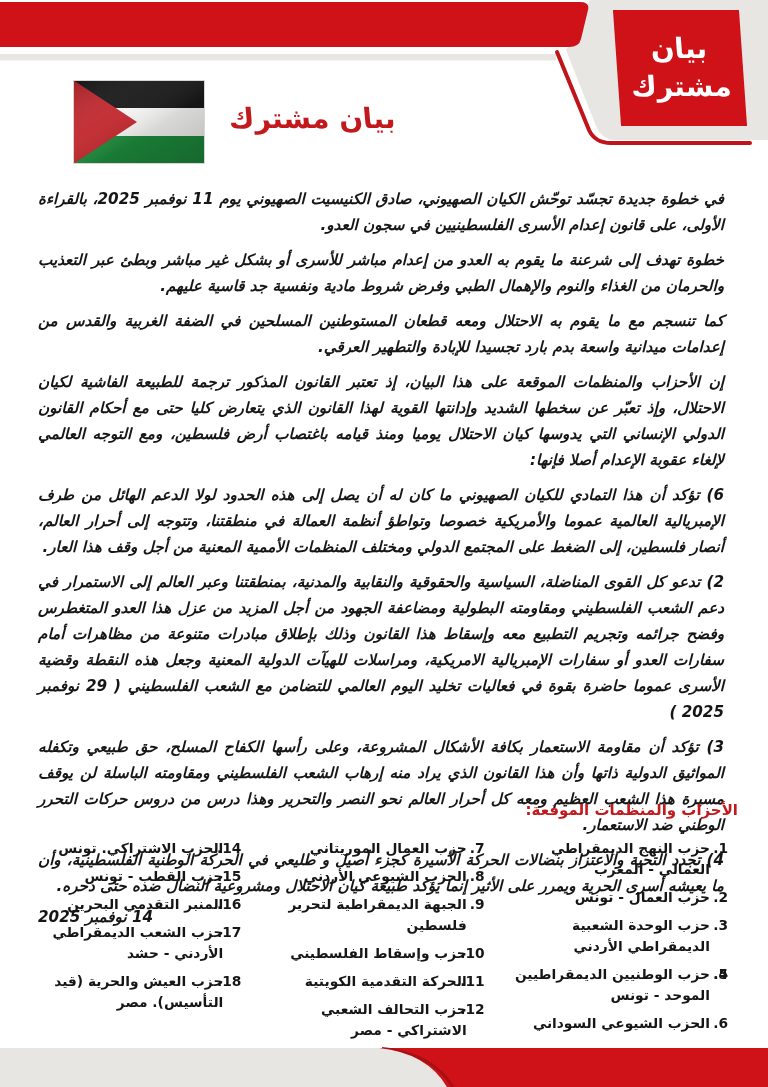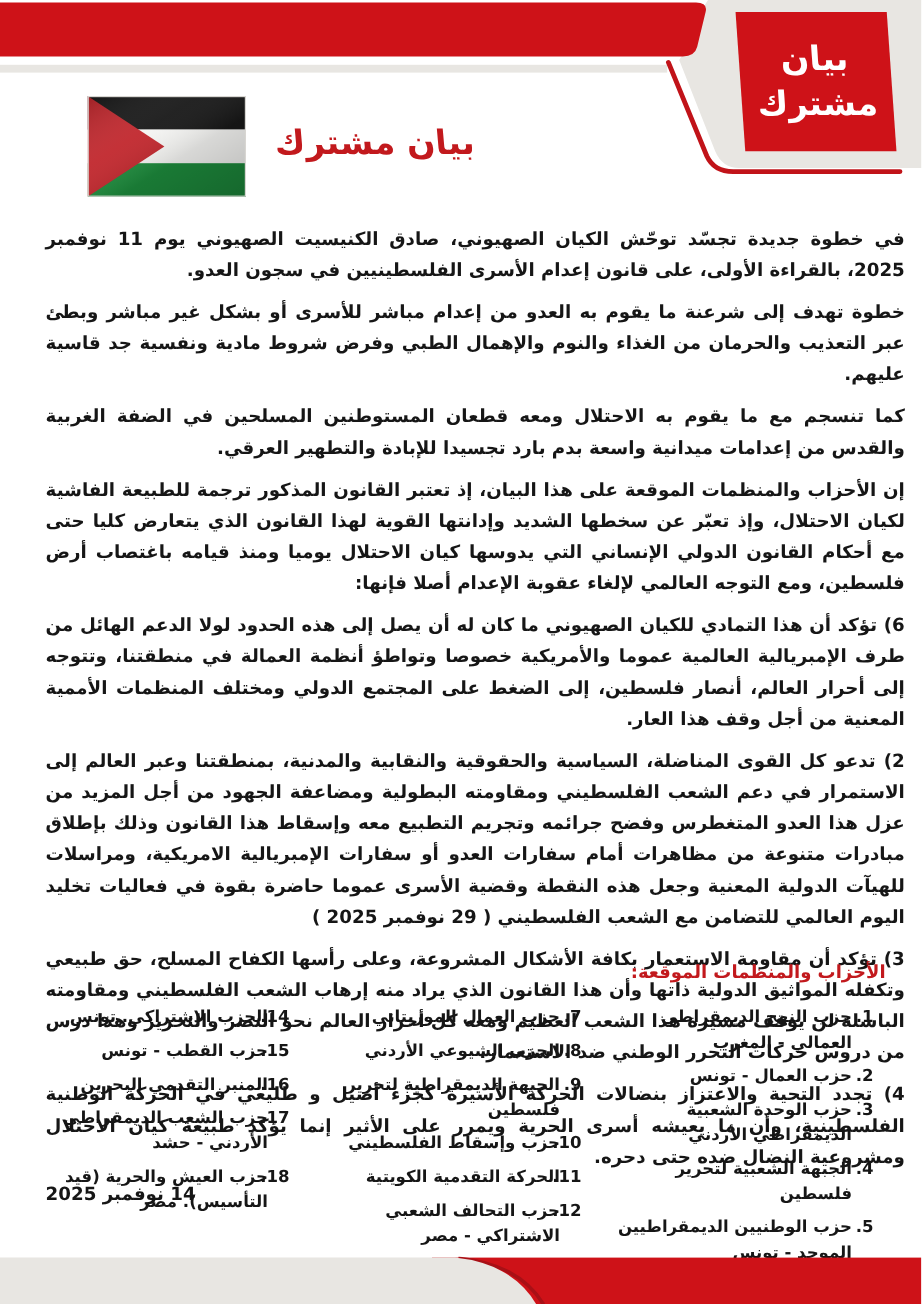--- a/index.html
+++ b/index.html
@@ -29,21 +29,21 @@
     direction:rtl;transform:skewX(4deg);
   }
   .flag{position:absolute;top:80px;left:73px;}
   .main-title{
     position:absolute;top:102px;left:222px;width:180px;
     text-align:center;color:var(--text-red);
     font-weight:800;font-size:28px;direction:rtl;
     transform:skewX(5deg);
   }
   
-  .statement-body{position:absolute;top:186px;left:38px;right:14px;}
+  .statement-body{position:absolute;top:186px;left:38px;right:44px;font-style:italic;}
   .para{
     direction:rtl;text-align:justify;
     font-size:15.2px;line-height:26px;font-weight:700;
     margin:0 0 9px 0;color:var(--ink);
   }
   .date-line{
     direction:rtl;text-align:left;
     font-weight:700;font-size:15.2px;margin-top:2px;color:var(--ink);
   }
   .sign-heading{
@@ -118,21 +118,21 @@
       </div>
     <div class="date-line">14 نوفمبر 2025</div>
   </div>
 
   <div class="sign-heading">الأحزاب والمنظمات الموقعة:</div>
   <div class="sign-columns">
     <div class="sign-col">
         <div class="li"><span class="num">1.</span><span>حزب النهج الديمقراطي العمالي - المغرب</span></div>
         <div class="li"><span class="num">2.</span><span>حزب العمال - تونس</span></div>
         <div class="li"><span class="num">3.</span><span>حزب الوحدة الشعبية الديمقراطي الأردني</span></div>
-        <div class="li"><span class="num">4.</span><span>الجبهة الشعبية لتحرير فلسطين</span></div>
+        <div class="li"><span class="num">4.</span></div>
         <div class="li"><span class="num">5.</span><span>حزب الوطنيين الديمقراطيين الموحد - تونس</span></div>
         <div class="li"><span class="num">6.</span><span>الحزب الشيوعي السوداني</span></div>
       </div>
     <div class="sign-col">
         <div class="li"><span class="num">7.</span><span>حزب العمال الموريتاني</span></div>
         <div class="li"><span class="num">8.</span><span>الحزب الشيوعي الأردني</span></div>
         <div class="li"><span class="num">9.</span><span>الجبهة الديمقراطية لتحرير فلسطين</span></div>
         <div class="li"><span class="num">10.</span><span>حزب وإسقاط الفلسطيني</span></div>
         <div class="li"><span class="num">11.</span><span>الحركة التقدمية الكويتية</span></div>
         <div class="li"><span class="num">12.</span><span>حزب التحالف الشعبي الاشتراكي - مصر</span></div>

